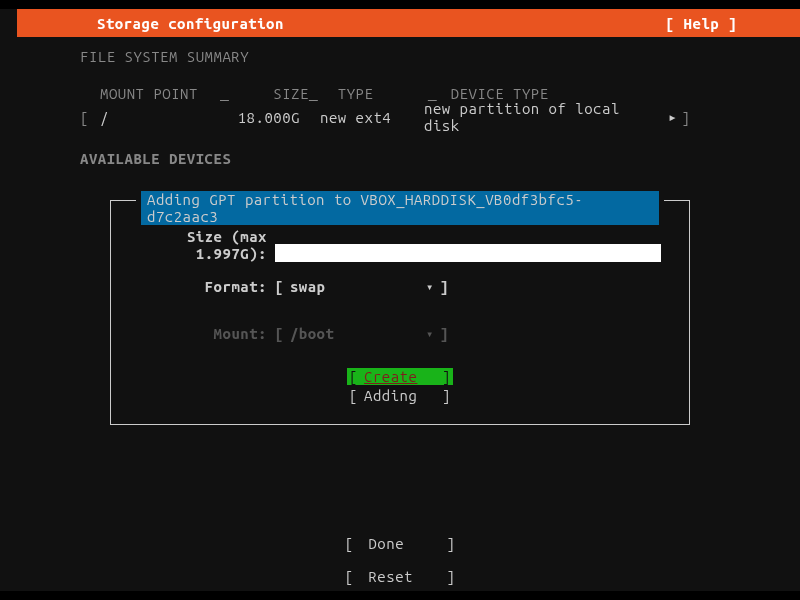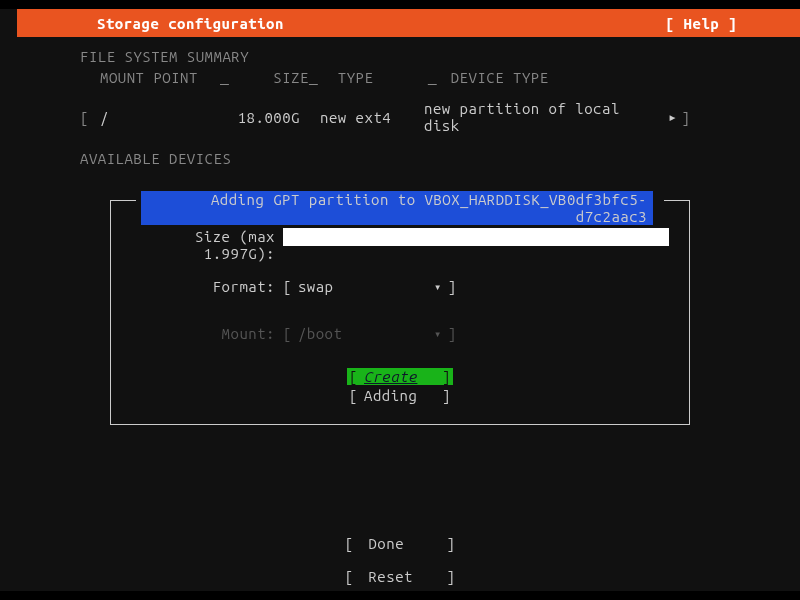--- a/index.html
+++ b/index.html
@@ -35,25 +35,25 @@
     align-items: center;
     padding: 0 80px;
     font-weight: bold;
   }
   .section-heading {
     color: #888;
     position: absolute;
     left: 80px;
   }
   .fs-summary-title { top: 48px; }
-  .fs-table-header { top: 69px; text-decoration: underline; }
+  .fs-table-header { top: 85px; text-decoration: underline; }
   .fs-table-header span { display: inline-block; }
   .fs-row { top: 100px; color: #ccc; }
   .fs-row .bracket { color: #888; }
-  .avail-title { top: 150px; }
+  .avail-title { top: 150px; font-weight: bold; }
   .col-mount { width: 120px; text-align: left; margin-left: 20px;}
   .col-size  { width: 80px; text-align: right; }
   .col-type  { width: 90px; text-align: left; margin-left: 20px;}
   .col-devtype { width: 260px; text-align: left; margin-left: 14px;}
   .fs-row-inner { position: absolute; left: 80px; display: flex; align-items:center;}
   .arrow { margin: 0 4px; color:#ccc;}
   
   .dialog {
     position: absolute;
     left: 110px;
@@ -69,32 +69,33 @@
     top: 0;
     height: 0;
     border-top: 1px solid #ccc;
   }
   .dialog::before { left: 0; width: 25px; }
   .dialog::after  { right: 0; width: 25px; }
   .dialog-title {
     position: absolute;
     top: -9px;
     left: 30px;
-    right: 36px;
-    text-align: right;
-    color: #ccc;
-    background: #1d4ed8;
+    right: 30px;
+    text-align: left;
+    color: #ccc;
+    background: #0369a1;
     padding: 0 6px;
   }
   .field-row {
     position: absolute;
-    left: 12px;
+    left: 4px;
     width: 100%;
     display: flex;
-    align-items: flex-start;
+    align-items: flex-end;
+    font-weight: bold;
   }
   .field-label {
     width: 160px;
     text-align: right;
     color: #ccc;
     padding-right: 8px;
   }
   .dim { color: #555; }
   .size-input {
     background: #fff;
@@ -125,22 +126,21 @@
     color: #ccc;
     letter-spacing: 0.5px;
     cursor: pointer;
   }
   .tui-btn .open, .tui-btn .close { padding: 0 2px;}
   .tui-btn .label { display:inline-block; width: 80px; text-align:left; padding-left:4px;}
   .tui-btn.highlight {
   }
   .tui-btn.highlight .label {
     background: #19b319;
-    color: #0f172a;
-    font-style: italic;
+    color: #7f1d1d;
   }
   .tui-btn.highlight .label .ul { text-decoration: underline; }
   .tui-btn.highlight .open, .tui-btn.highlight .close {
     background: #19b319;
     color:#111;
   }
   .footer-btns {
     position: absolute;
     left: 0;
     width: 800px;

